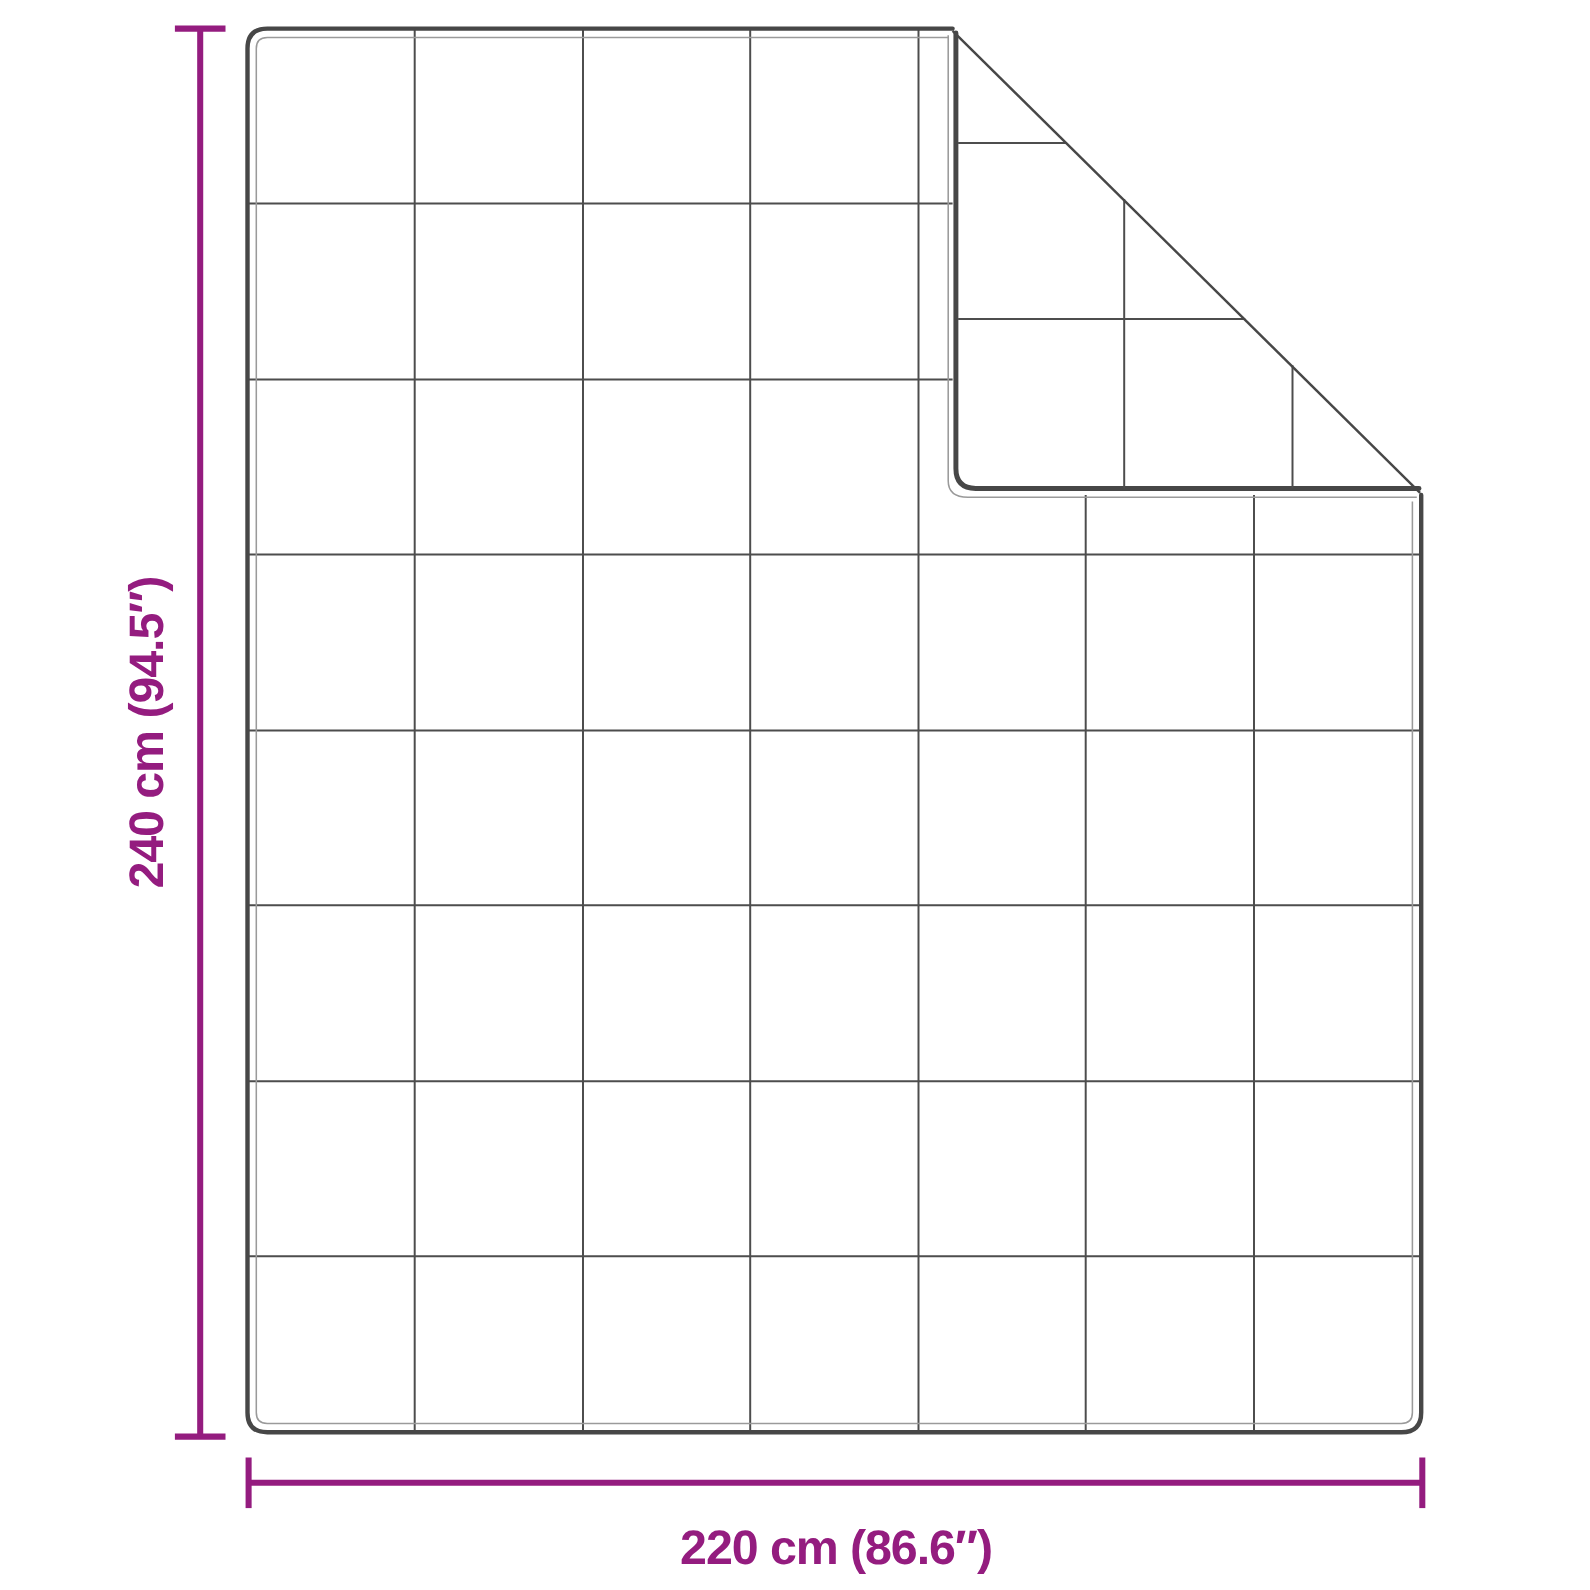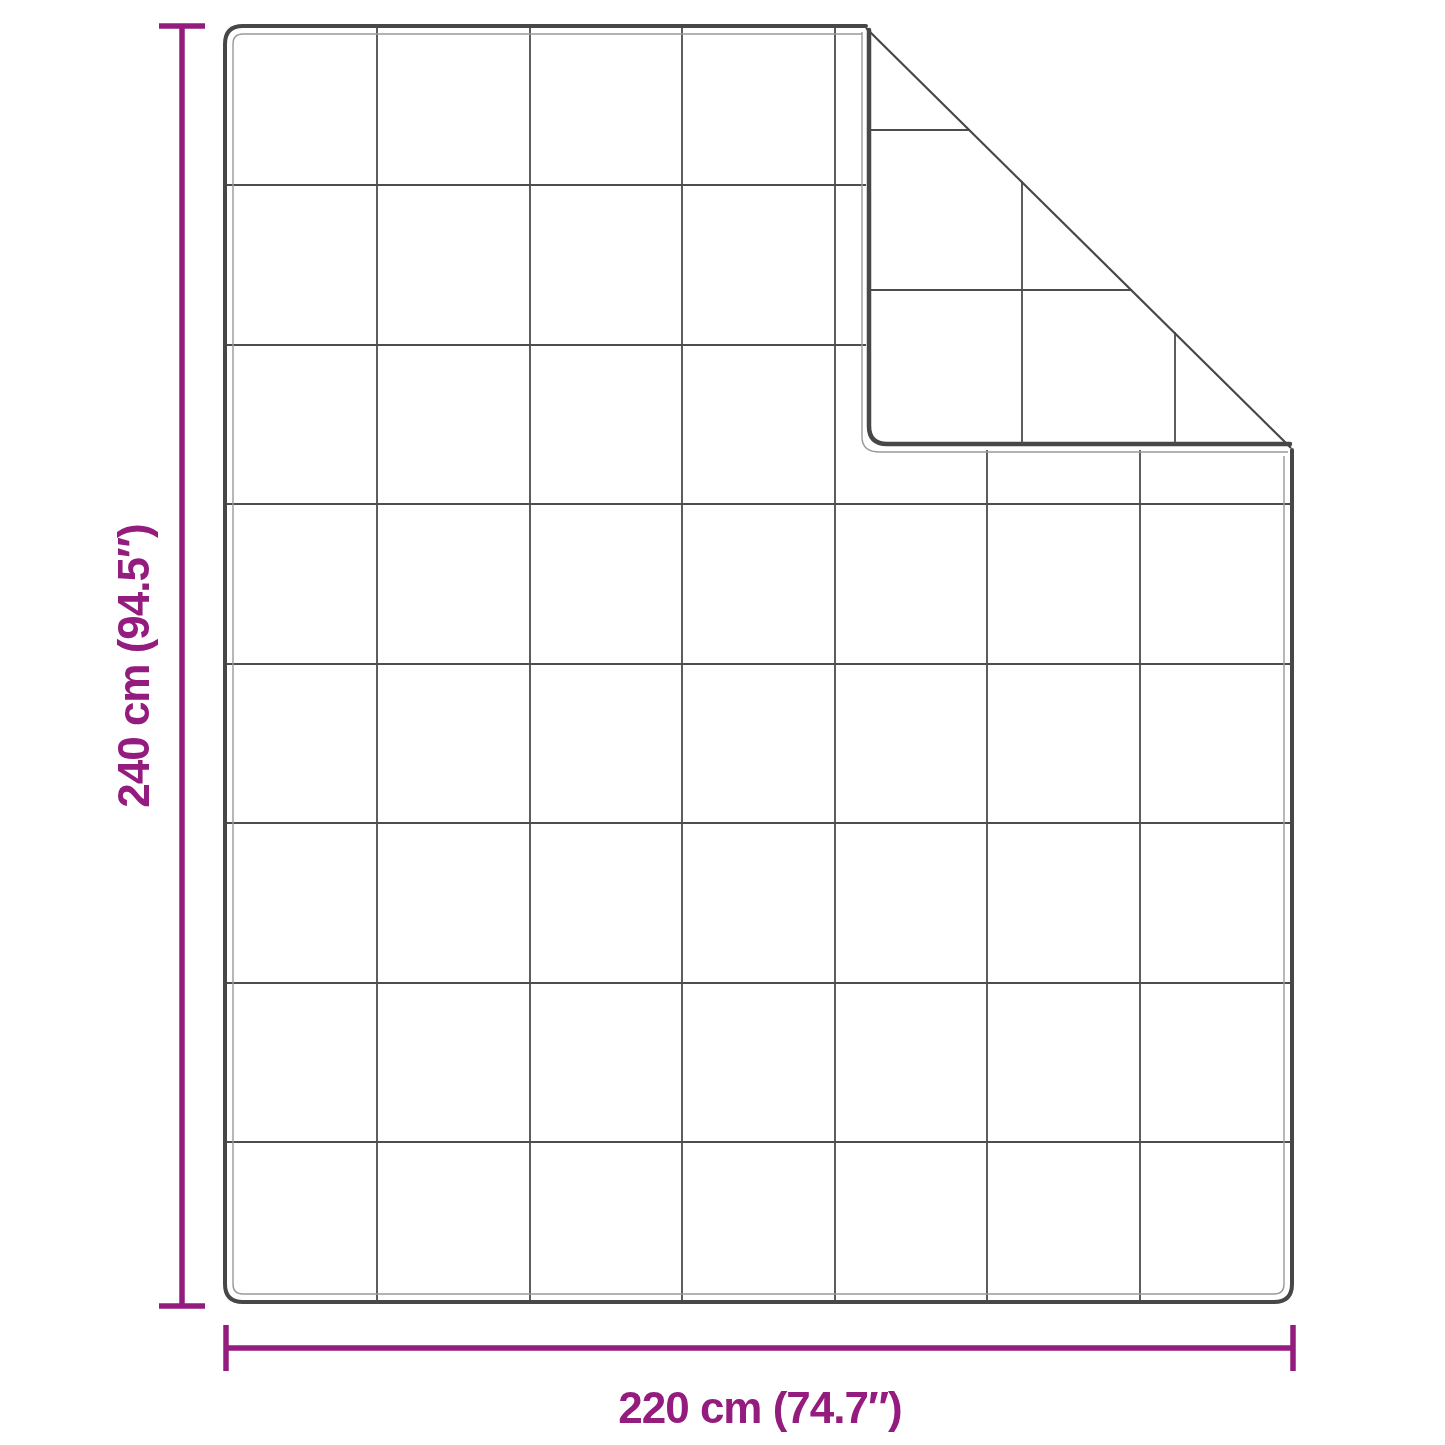--- a/index.html
+++ b/index.html
@@ -81,15 +81,15 @@
 
     <g class="dimension-stroke" fill="none" stroke-width="5.5">
       <path d="M226 1348H1293"></path>
       <path d="M226 1325V1371"></path>
       <path d="M1293 1325V1371"></path>
     </g>
   </svg>
 
   <div class="dim-label height-label">240 cm (94.5″)</div>
 
-  <div class="dim-label width-label">220 cm (74.7″)</div>
+  <div class="dim-label width-label">220 cm (86.6″)</div>
 
 </div>
 
 </body></html>

